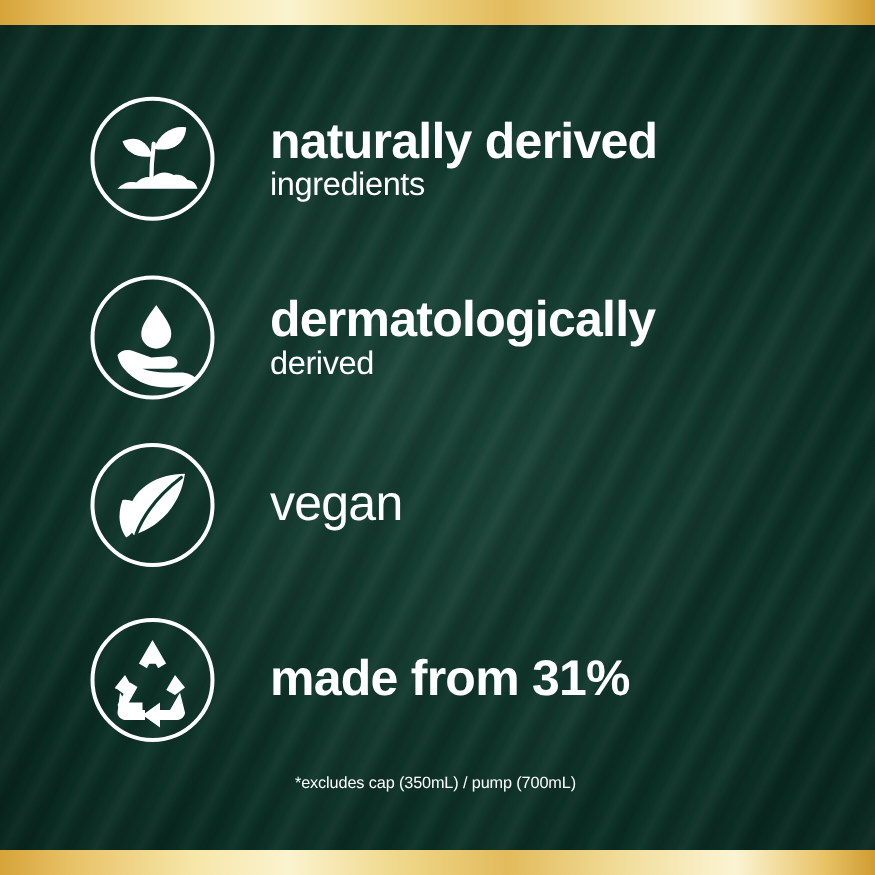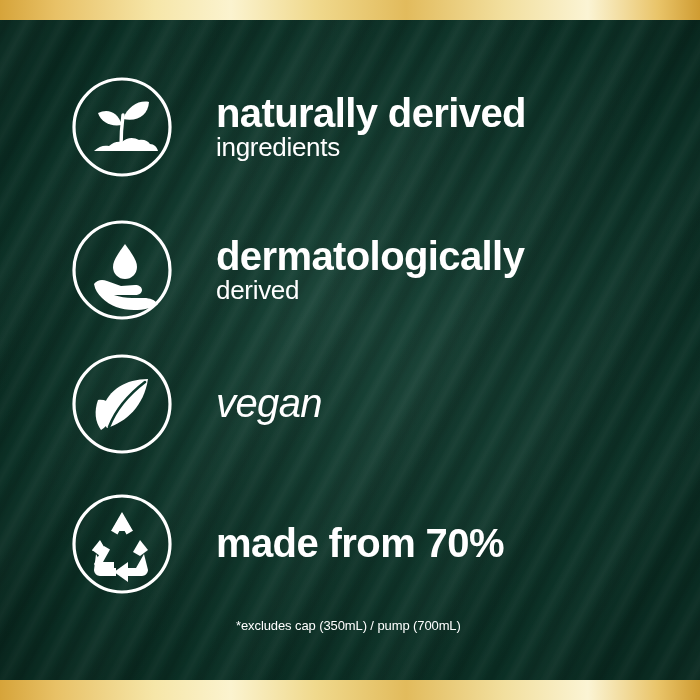--- a/index.html
+++ b/index.html
@@ -178,21 +178,21 @@
 
           <path d="M24 66 c3-4 8-5 13-3 l14 5 l14-1 c4 0 7 2 7 5 c0 3-3 5-7 5 l-14 0 l-7 0 c6 2 12 3 18 3 l12 0 c6 0 11 2 14 6 c-6 4-14 6-24 6 c-13 0-24-4-32-12 c-4-4-7-8-8-14 Z" fill="#ffffff"></path>
         </svg>
       </div>
       <div class="row-text">
         <div class="line-bold">dermatologically</div>
         <div class="line-light">derived</div>
       </div>
     </div>
 
-    <div class="row" style="top:332px;font-style:italic;">
+    <div class="row" style="top:332px;">
       <div class="icon-wrap">
         <svg viewBox="0 0 104 104" xmlns="http://www.w3.org/2000/svg">
           <circle cx="52" cy="52" r="48" fill="none" stroke="#ffffff" stroke-width="3.2"></circle>
 
           <path d="M78 27 C56 27 38 38 33 56 c-2 8 0 15 4 20 C56 70 74 54 78 27 Z" fill="#ffffff"></path>
 
           <path d="M28 48 C24 59 25 70 31 78 C39 73 44 63 43 53 C38 49 33 47 28 48 Z" fill="#ffffff"></path>
 
           <path d="M75 30 C58 43 46 57 39 75" fill="none" stroke="#0d3a2d" stroke-width="2.6" stroke-linecap="round"></path>
         </svg>
@@ -217,21 +217,21 @@
             <path d="M26 62 L34 76 L46 76 L46 84 L30 84 C27 84 24 81 24 78 Z"></path>
 
             <path d="M78 58 L70 48 L63 60 L70 64 Z"></path>
             <path d="M74 62 L66 76 L56 76 L56 84 L72 84 C75 84 78 81 78 78 Z"></path>
 
             <path d="M58 70 L58 90 L44 80 Z"></path>
           </g>
         </svg>
       </div>
       <div class="row-text">
-        <div class="line-bold">made from 70%</div>
+        <div class="line-bold">made from 31%</div>
       </div>
     </div>
 
   </div>
 
   <div class="footnote">*excludes cap (350mL) / pump (700mL)</div>
 
   <div class="gold-bar gold-bottom"></div>
 </div>
 

